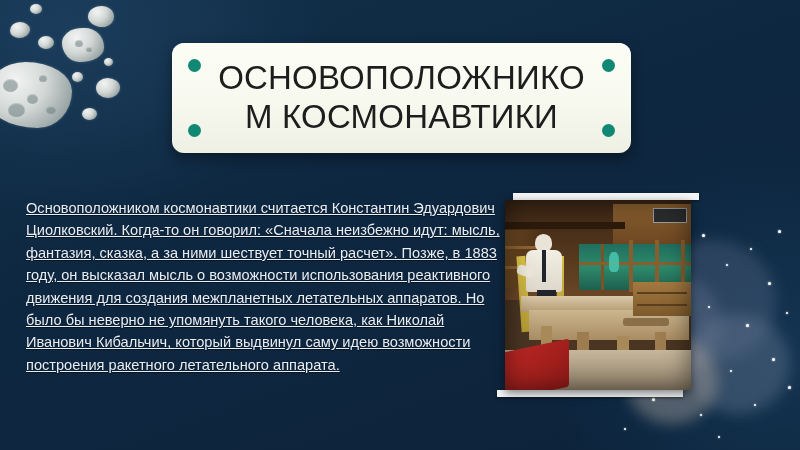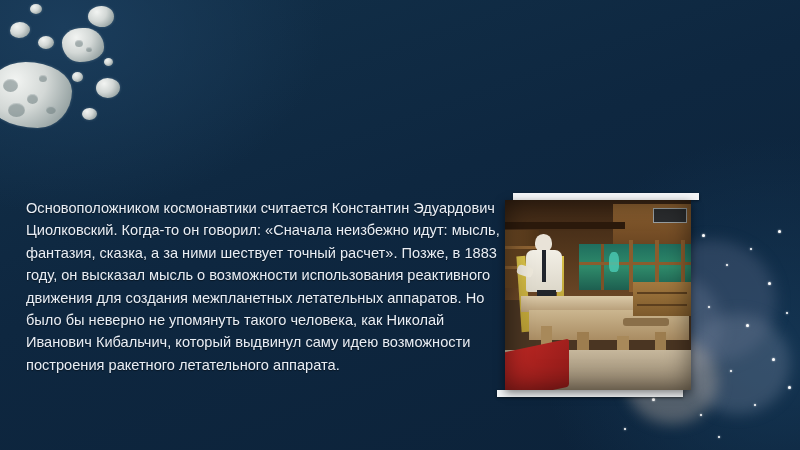--- a/index.html
+++ b/index.html
@@ -102,20 +102,21 @@
   
   #body-text {
     position: absolute;
     left: 26px;
     top: 197px;
     width: 478px;
     font-size: 14.6px;
     line-height: 22.4px;
     color: #e9eef5;
     text-shadow: 0 1px 1px rgba(0,0,0,0.45);
+    text-decoration: underline;
   }
 
   
   #photo-block {
     position: absolute;
     left: 505px;
     top: 200px;
     width: 186px;
     height: 190px;
   }
@@ -190,20 +191,28 @@
     <div class="star" style="left:182px; top:138px; width:3px; height:3px;"></div>
     <div class="star" style="left:14px;  top:158px; width:2px; height:2px;"></div>
     <div class="star" style="left:62px;  top:178px; width:3px; height:3px;"></div>
     <div class="star" style="left:110px; top:194px; width:2px; height:2px;"></div>
     <div class="star" style="left:164px; top:184px; width:2px; height:2px;"></div>
     <div class="star" style="left:198px; top:166px; width:3px; height:3px;"></div>
     <div class="star" style="left:34px;  top:208px; width:2px; height:2px;"></div>
     <div class="star" style="left:128px; top:216px; width:2px; height:2px;"></div>
   </div>
 
+  <div id="title-plaque">
+    <span class="plaque-dot dot-tl"></span>
+    <span class="plaque-dot dot-tr"></span>
+    <span class="plaque-dot dot-bl"></span>
+    <span class="plaque-dot dot-br"></span>
+    <div id="title-text">ОСНОВОПОЛОЖНИКО
+М КОСМОНАВТИКИ</div>
+  </div>
 
   <div id="body-text">Основоположником космонавтики считается Константин Эдуардович Циолковский. Когда-то он говорил: «Сначала неизбежно идут: мысль, фантазия, сказка, а за ними шествует точный расчет». Позже, в 1883 году, он высказал мысль о возможности использования реактивного движения для создания межпланетных летательных аппаратов. Но было бы неверно не упомянуть такого человека, как Николай Иванович Кибальчич, который выдвинул саму идею возможности построения ракетного летательного аппарата.</div>
 
   <div id="photo-block">
     <div class="frame-bar frame-top"></div>
     <div class="frame-bar frame-bottom"></div>
 
     <div id="photo">
 
       <div class="ph" style="left:0; top:0; width:186px; height:100px;

